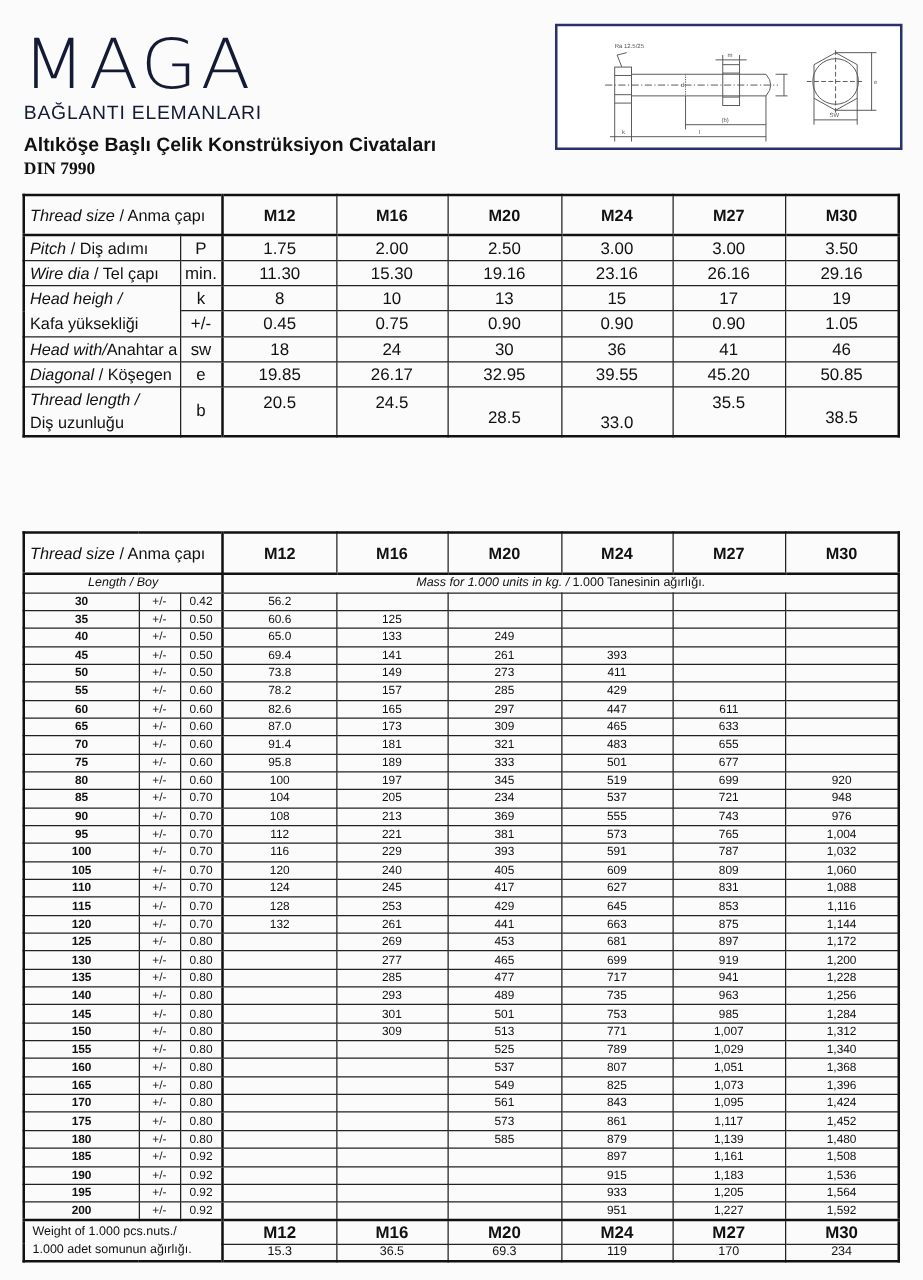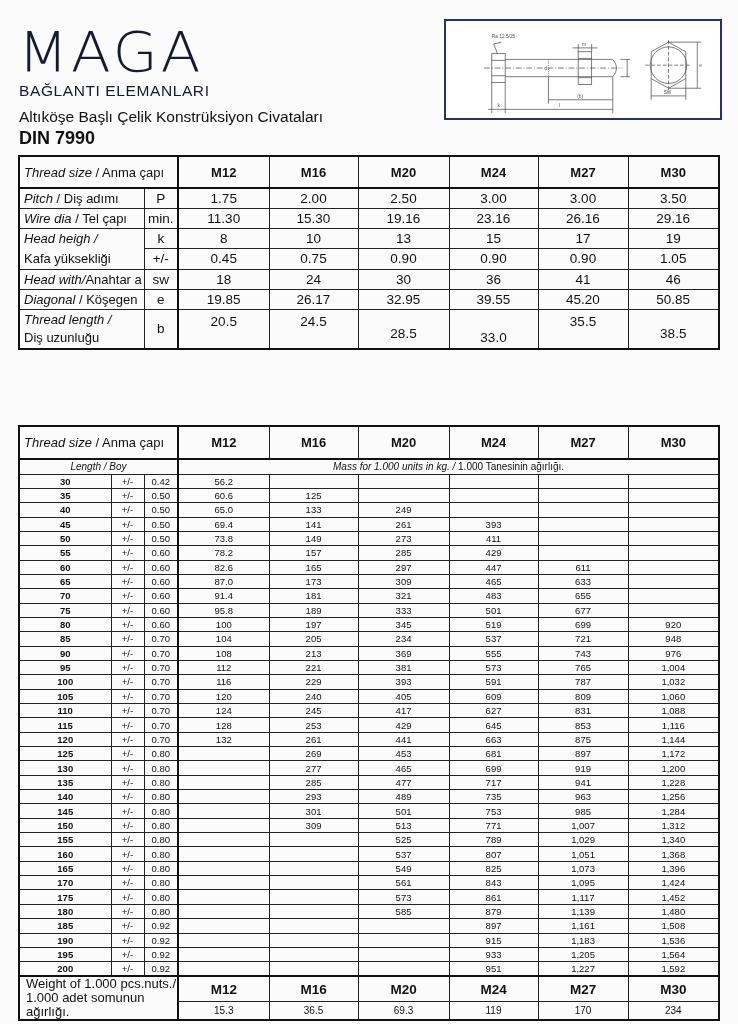--- a/index.html
+++ b/index.html
@@ -1,22 +1,22 @@
 <!DOCTYPE html>
 <html><head>
 <meta charset="utf-8">
 <style>
   * { box-sizing: border-box; margin: 0; padding: 0; }
   html, body { width: 738px; height: 1024px; background: #fbfbfb; overflow: hidden; }
   body { position: relative; font-family: "Liberation Sans", sans-serif; color: #111; }
 
   .logo { position: absolute; left: 18px; top: 24px; font-family: "DejaVu Sans", sans-serif; font-size: 58px; letter-spacing: 3px; color: #141a33; font-weight: 300; line-height: 1; transform: scaleY(0.95); transform-origin: left top; }
   .logo-sub { position: absolute; left: 19px; top: 82px; font-family: Liberation Sans, sans-serif; font-size: 15.5px; letter-spacing: 0.6px; color: #141a33; font-weight: 300; }
-  .title { position: absolute; left: 19px; top: 108px; font-size: 15.5px; font-weight: normal; color: #111; }
-  .subtitle { position: absolute; left: 19px; top: 128px; font-size: 18px; font-weight: bold; color: #111; }
+  .title { position: absolute; left: 19px; top: 108px; font-size: 15.5px; font-weight: bold; color: #111; }
+  .subtitle { position: absolute; left: 19px; top: 128px; font-size: 14px; font-weight: bold; color: #111; font-family: Liberation Serif, serif; }
 
   .drawing { position: absolute; left: 444px; top: 19px; width: 278px; height: 101px; border: 2px solid #2b2f6e; background: #fff; }
   .drawing svg { width: 100%; height: 100%; display: block; }
 
   table { border-collapse: collapse; position: absolute; left: 18px; table-layout: fixed; border-radius: 22px; }
   td, th { border: 1px solid #222; text-align: center; font-weight: normal; padding: 0; }
 
   
   .spec { top: 155px; width: 700px; border: 2px solid #111; }
   .spec td { font-size: 13.5px; height: 20px; }
@@ -35,21 +35,21 @@
   .mass .sub td { height: 15px; font-size: 10px; font-style: italic; }
   .mass .sub .n { font-style: normal; }
   .mass .row td { height: 14.35px; font-size: 9.5px; line-height: 13px; }
   .mass .row .len { font-weight: bold; }
   .mass .lbl { text-align: left; padding-left: 4px; }
   .mass .thick-r { border-right: 2px solid #111; }
   .mass .thick-b td { border-bottom: 2px solid #111; }
   .mass .foot td { font-size: 10.5px; }
   .mass .foot .fh { font-weight: bold; font-size: 13.5px; height: 19px; }
   .mass .foot .fv { height: 14px; font-size: 10px; }
-  .mass .foot .flbl { text-align: left; padding-left: 6px; line-height: 14px; font-size: 13px; }
+  .mass .foot .flbl { text-align: left; padding-left: 6px; line-height: 14px; font-size: 10px; }
 </style>
 </head>
 <body>
 
 <div class="logo">MAGA</div>
 <div class="logo-sub">BAĞLANTI ELEMANLARI</div>
 <div class="title">Altıköşe Başlı Çelik Konstrüksiyon Civataları</div>
 <div class="subtitle">DIN 7990</div>
 
 <div class="drawing">

